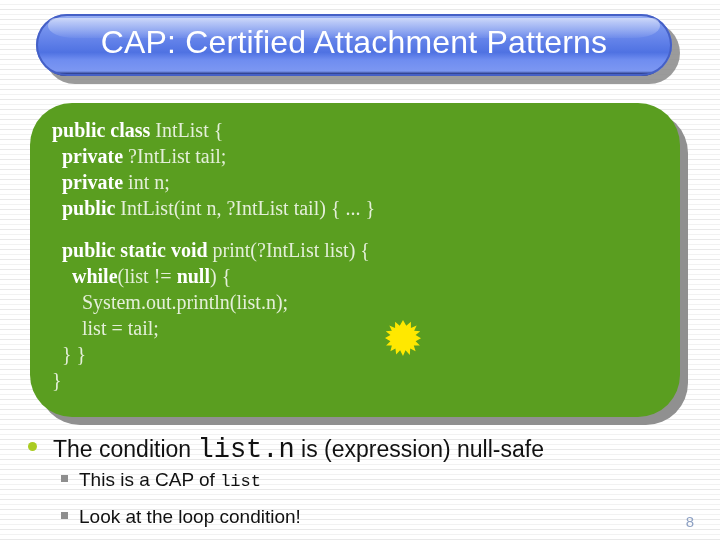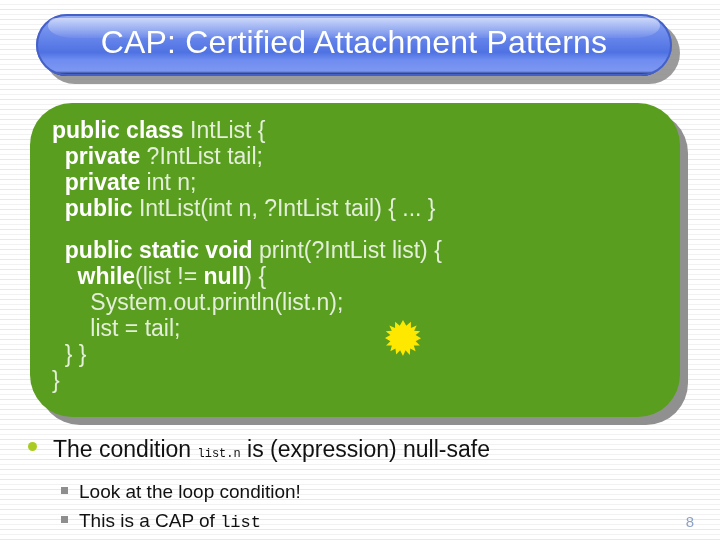--- a/index.html
+++ b/index.html
@@ -107,22 +107,22 @@
     height: 314px;
     border-radius: 42px;
     background: #5a9e20;
     overflow: hidden;
   }
   #code-text {
     position: absolute;
     left: 22px;
     top: 14px;
     right: 10px;
-    font-family: Liberation Sans, sans-serif;
-    font-size: 23px;
+    font-family: Liberation Serif, serif;
+    font-size: 20px;
     line-height: 26px;
     color: #eaf3e0;
     white-space: pre;
   }
   #code-text .kw { font-weight: bold; color: #ffffff; }
   #code-text .pl { color: #e4efd9; }
   #code-text .blank { display: block; height: 16px; }
 
   
   #spark {
@@ -163,21 +163,21 @@
     border-radius: 50%;
     background: #aacc22;
     margin-right: 16px;
     flex: 0 0 auto;
     position: relative;
     top: -6px;
   }
   .b1-text { white-space: nowrap; }
   .mono {
     font-family: "Liberation Mono", "DejaVu Sans Mono", monospace;
-    font-size: 12px;
+    font-size: 27px;
   }
   .b2 {
     display: flex;
     align-items: baseline;
     font-size: 19px;
     color: #111111;
     line-height: 25px;
     margin-left: 33px;
   }
   .b2-sq {
@@ -218,27 +218,27 @@
   </div>
   <div id="spark"></div>
 
   <div id="bullets">
 
     <div class="b1">
       <span class="b1-dot"></span>
       <span class="b1-text"><span>The condition </span><span class="mono">list.n</span><span> is (expression) null-safe</span></span>
     </div>
 
+    <div class="b2" style="margin-top:2px">
+      <span class="b2-sq"></span>
+      <span><span>This is a CAP of </span><span class="mono">list</span></span>
+    </div>
+
     <div class="b2" style="margin-top:10px">
       <span class="b2-sq"></span>
       <span><span>Look at the loop condition!</span><span class="mono"></span></span>
     </div>
 
-    <div class="b2" style="margin-top:2px">
-      <span class="b2-sq"></span>
-      <span><span>This is a CAP of </span><span class="mono">list</span></span>
-    </div>
-
   </div>
 
   <div id="page-number">8</div>
 
 </div>
 
 </body></html>

